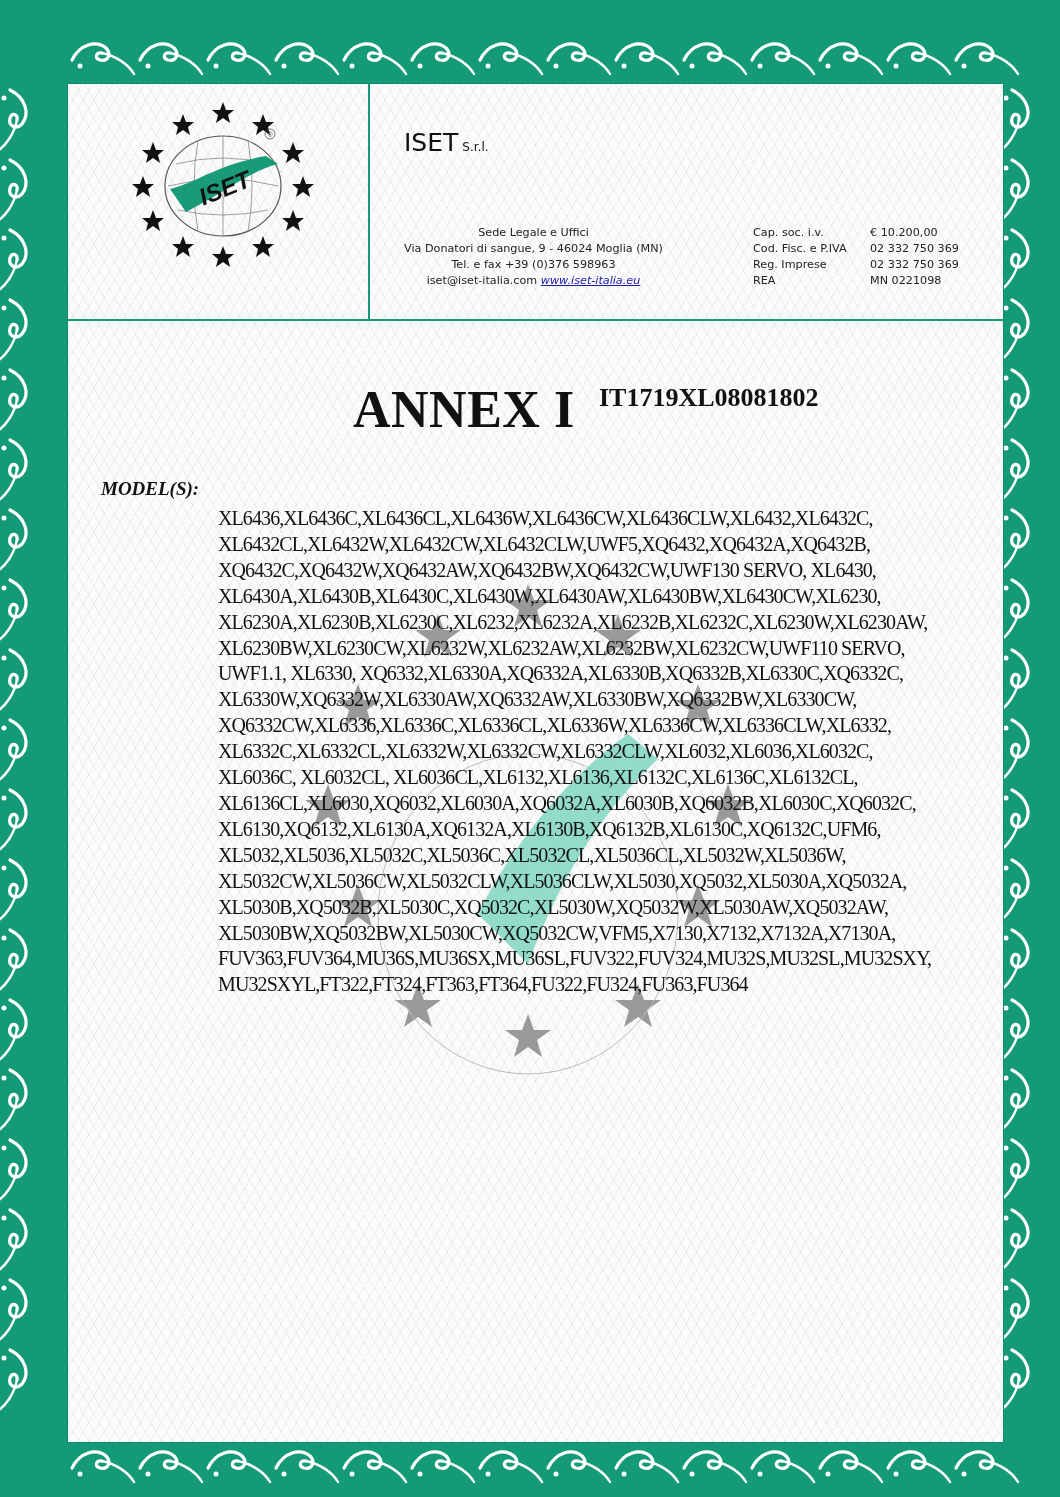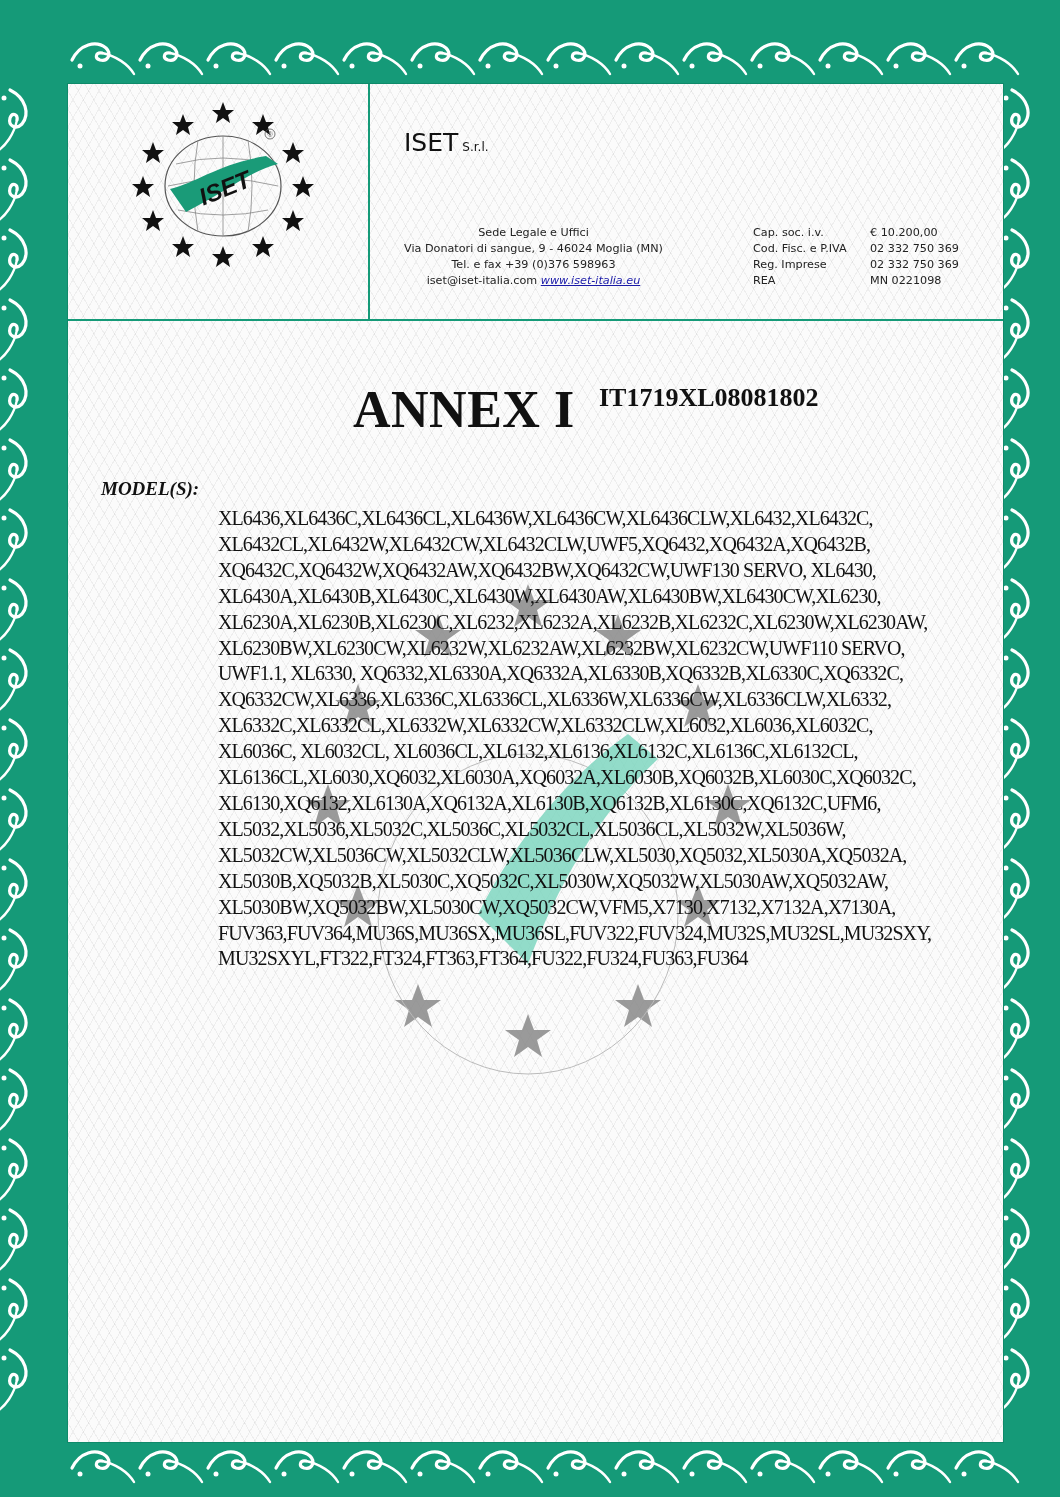--- a/index.html
+++ b/index.html
@@ -373,20 +373,21 @@
 
   <div class="models-label">MODEL(S):</div>
   <div class="models-list">
     <div>XL6436,XL6436C,XL6436CL,XL6436W,XL6436CW,XL6436CLW,XL6432,XL6432C,</div>
     <div>XL6432CL,XL6432W,XL6432CW,XL6432CLW,UWF5,XQ6432,XQ6432A,XQ6432B,</div>
     <div>XQ6432C,XQ6432W,XQ6432AW,XQ6432BW,XQ6432CW,UWF130 SERVO, XL6430,</div>
     <div>XL6430A,XL6430B,XL6430C,XL6430W,XL6430AW,XL6430BW,XL6430CW,XL6230,</div>
     <div>XL6230A,XL6230B,XL6230C,XL6232,XL6232A,XL6232B,XL6232C,XL6230W,XL6230AW,</div>
     <div>XL6230BW,XL6230CW,XL6232W,XL6232AW,XL6232BW,XL6232CW,UWF110 SERVO,</div>
     <div>UWF1.1, XL6330, XQ6332,XL6330A,XQ6332A,XL6330B,XQ6332B,XL6330C,XQ6332C,</div>
+    <div>XL6330W,XQ6332W,XL6330AW,XQ6332AW,XL6330BW,XQ6332BW,XL6330CW,</div>
     <div>XQ6332CW,XL6336,XL6336C,XL6336CL,XL6336W,XL6336CW,XL6336CLW,XL6332,</div>
     <div>XL6332C,XL6332CL,XL6332W,XL6332CW,XL6332CLW,XL6032,XL6036,XL6032C,</div>
     <div>XL6036C, XL6032CL, XL6036CL,XL6132,XL6136,XL6132C,XL6136C,XL6132CL,</div>
     <div>XL6136CL,XL6030,XQ6032,XL6030A,XQ6032A,XL6030B,XQ6032B,XL6030C,XQ6032C,</div>
     <div>XL6130,XQ6132,XL6130A,XQ6132A,XL6130B,XQ6132B,XL6130C,XQ6132C,UFM6,</div>
     <div>XL5032,XL5036,XL5032C,XL5036C,XL5032CL,XL5036CL,XL5032W,XL5036W,</div>
     <div>XL5032CW,XL5036CW,XL5032CLW,XL5036CLW,XL5030,XQ5032,XL5030A,XQ5032A,</div>
     <div>XL5030B,XQ5032B,XL5030C,XQ5032C,XL5030W,XQ5032W,XL5030AW,XQ5032AW,</div>
     <div>XL5030BW,XQ5032BW,XL5030CW,XQ5032CW,VFM5,X7130,X7132,X7132A,X7130A,</div>
     <div>FUV363,FUV364,MU36S,MU36SX,MU36SL,FUV322,FUV324,MU32S,MU32SL,MU32SXY,</div>

